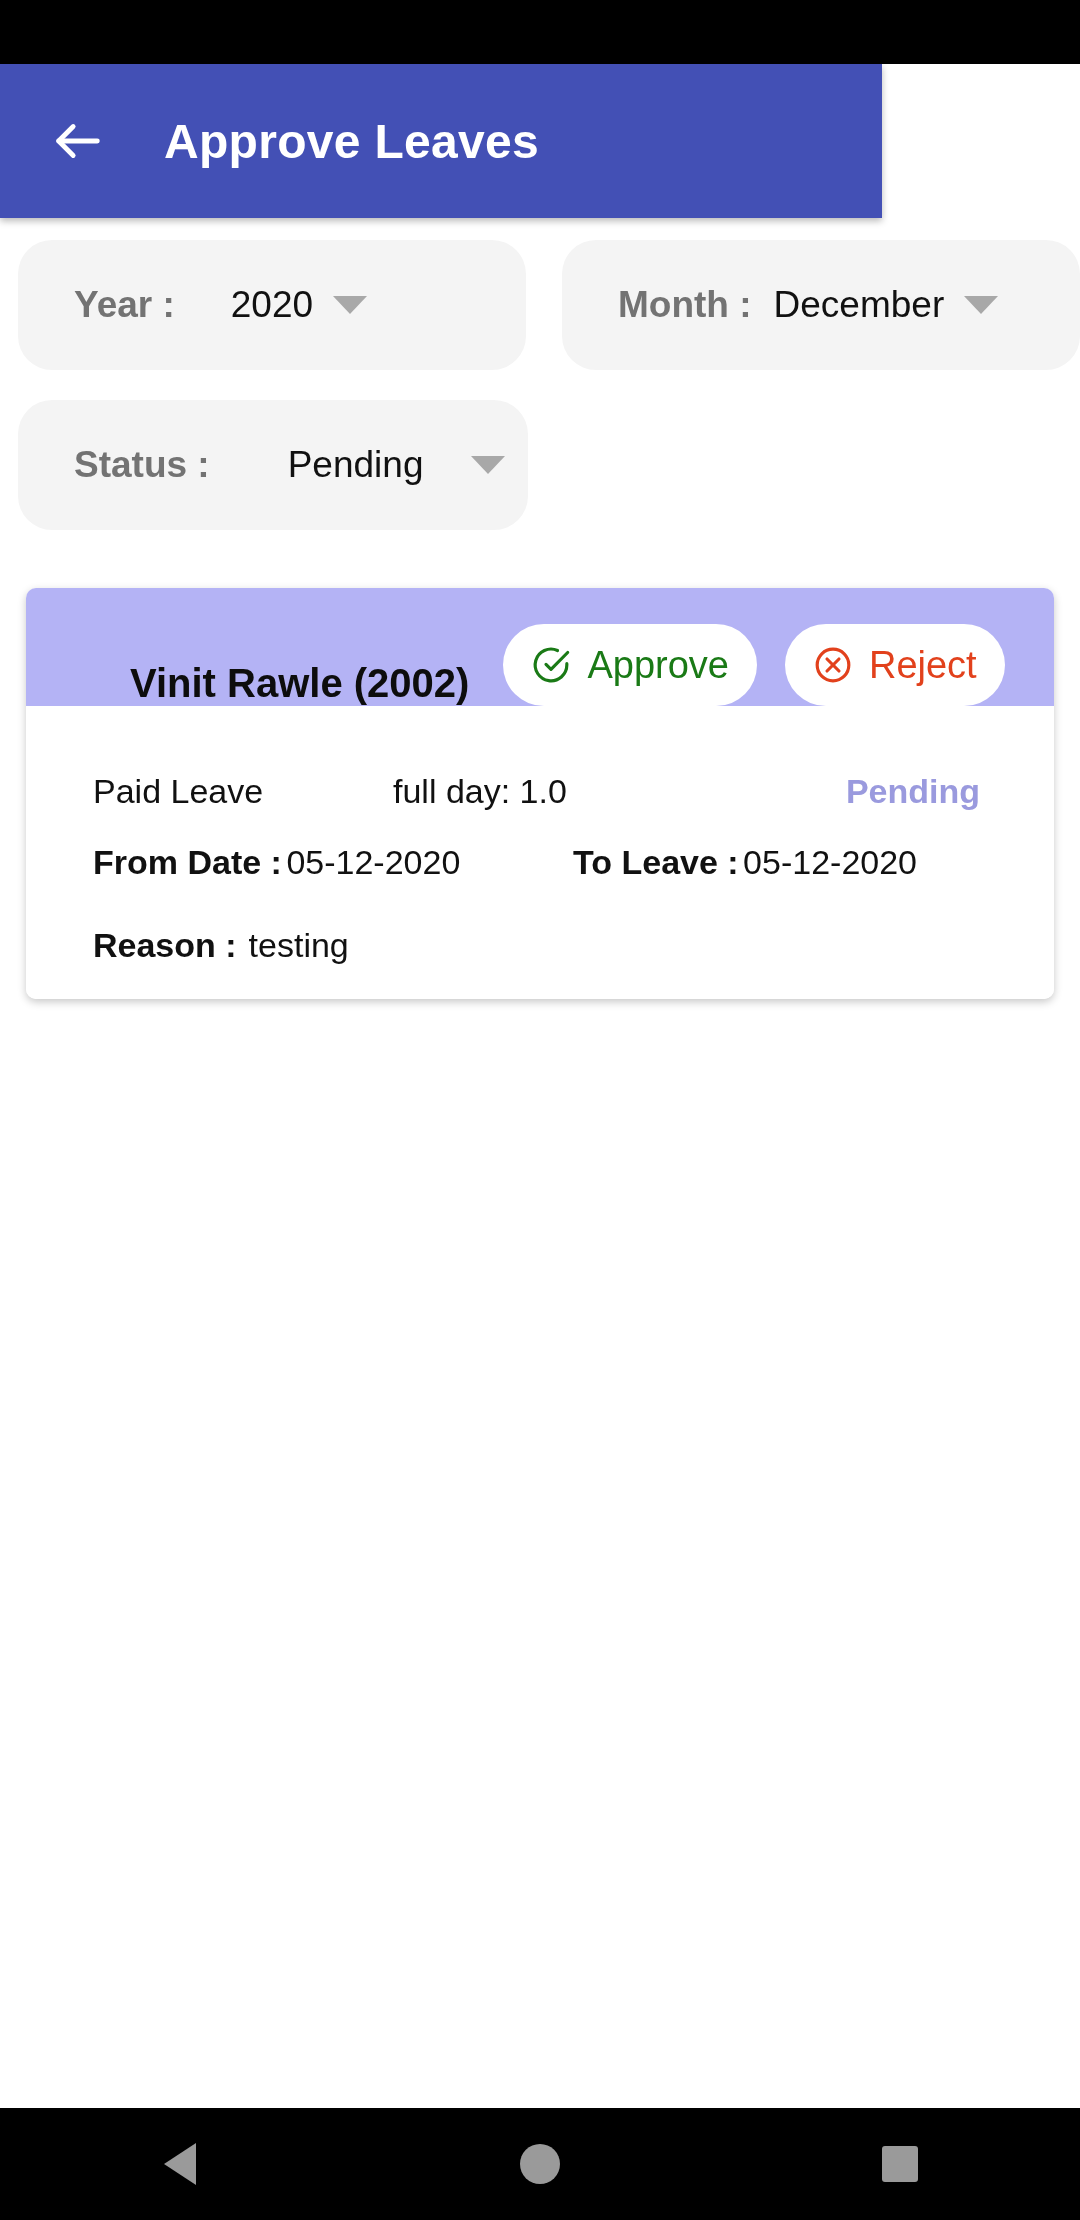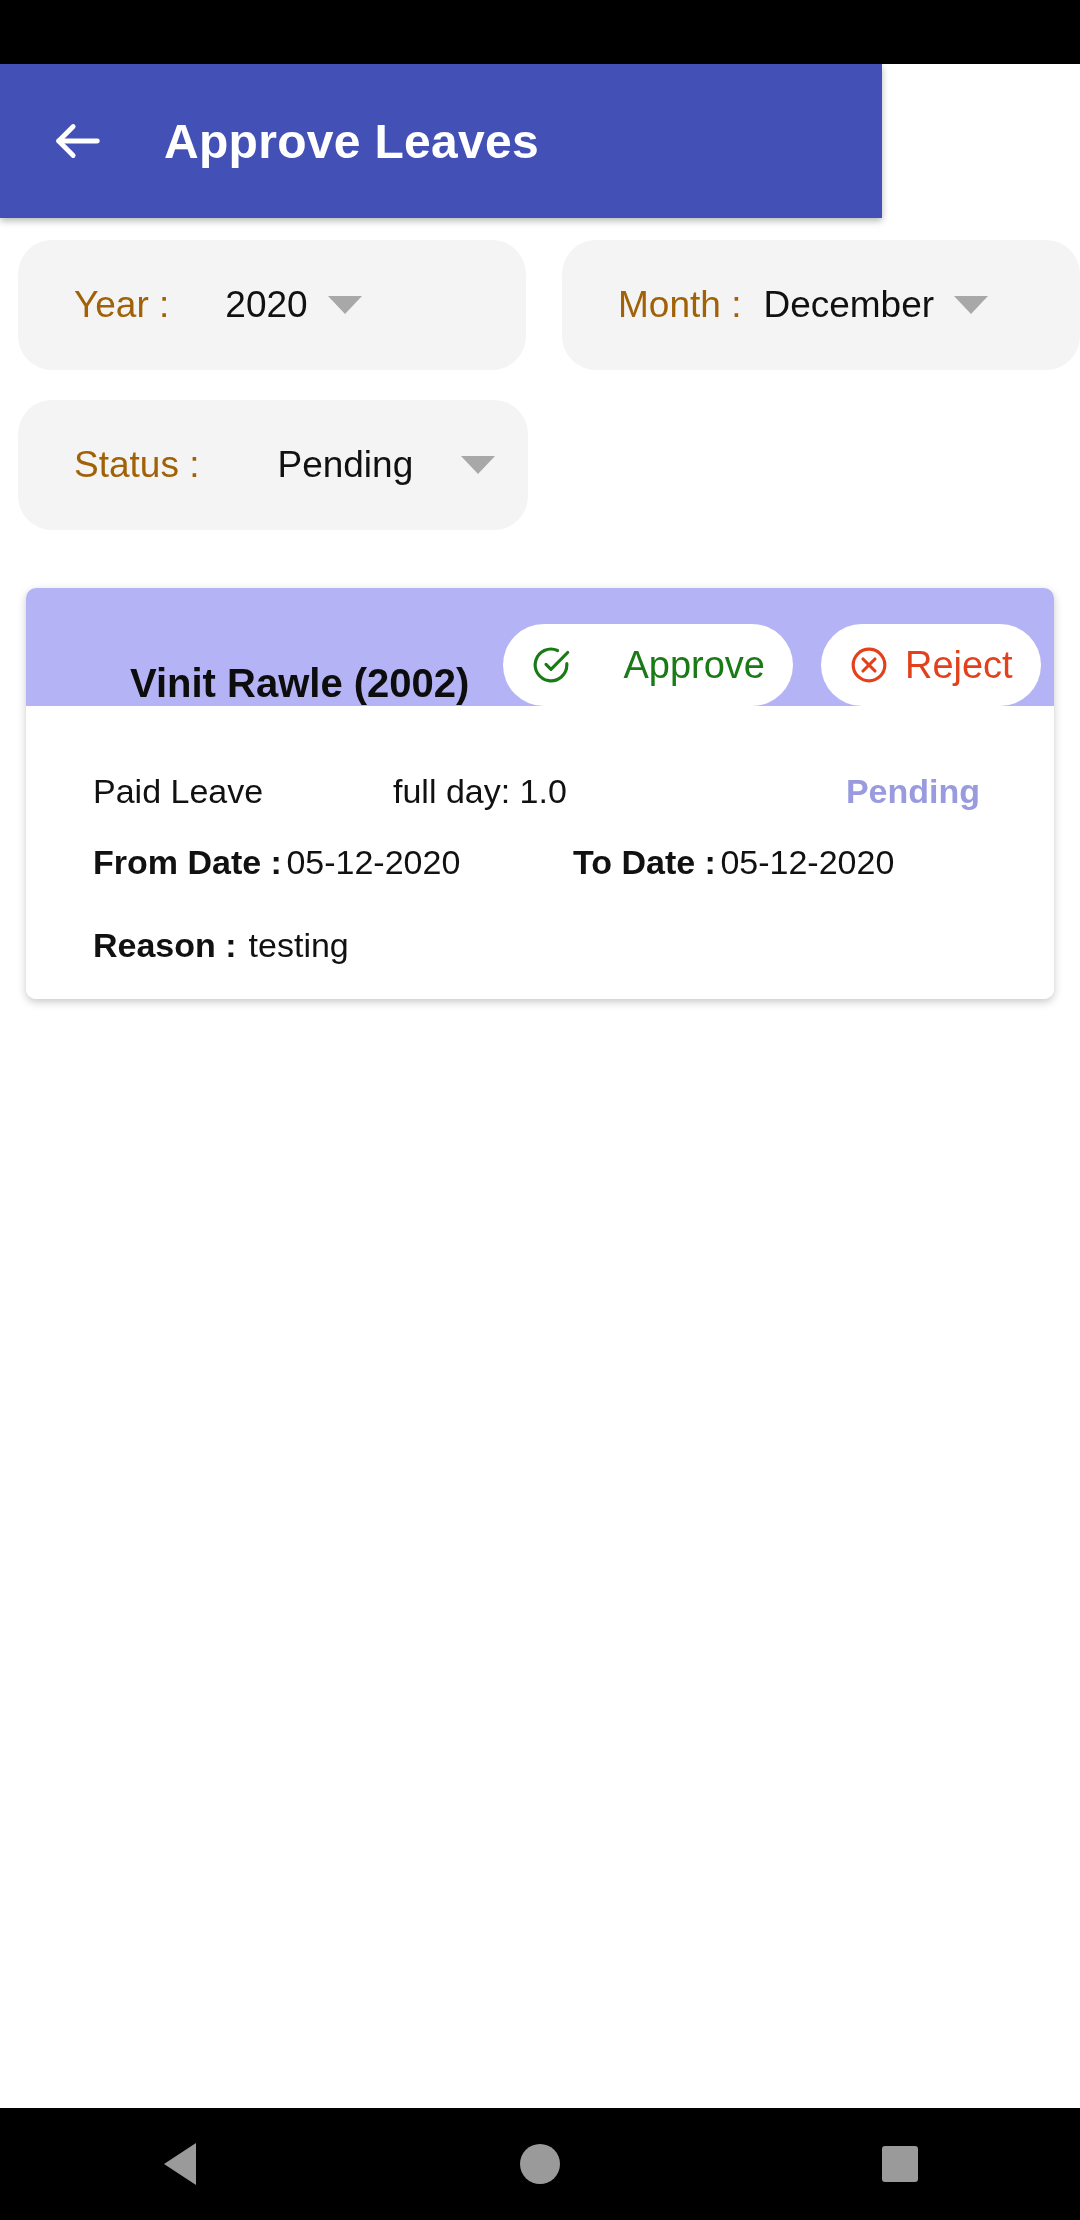--- a/index.html
+++ b/index.html
@@ -38,21 +38,21 @@
   .filters { position:absolute; top:240px; left:0; width:1080px; }
   .filter-row { display:flex; align-items:flex-start; }
   .chip {
     background:#f4f4f4;
     border-radius:34px;
     height:130px;
     display:flex; align-items:center;
     padding:0 26px 0 56px;
   }
   .chip-label {
-    font-size:37px; font-weight:normal; color:#a16207;
+    font-size:37px; font-weight:bold; color:#737373;
     white-space:nowrap;
   }
   .chip-value {
     font-size:37px; color:#111111; white-space:nowrap;
   }
   .caret {
     width:0; height:0;
     border-left:17px solid transparent;
     border-right:17px solid transparent;
     border-top:18px solid #a8a8a8;
@@ -85,21 +85,21 @@
     white-space:nowrap;
   }
   .action-btn {
     background:#ffffff;
     border-radius:44px;
     height:82px;
     display:flex; align-items:center;
     padding:0 28px;
     white-space:nowrap;
   }
-  #btn-approve { margin-left:34px;gap:36px; }
+  #btn-approve { margin-left:34px; }
   #btn-reject { margin-left:28px; }
   .action-btn .btn-label { font-size:38px; margin-left:16px; }
   #btn-approve .btn-label { color:#1a7a16; }
   #btn-reject .btn-label { color:#e2411c; }
   .action-btn svg { display:block; flex:none; }
 
   .card-body { padding:22px 0 34px 15px; background:#ffffff;margin-top:44px; }
   .body-row { display:flex; align-items:baseline; padding:0 52px; }
   .body-row + .body-row { margin-top:26px; }
   .cell { font-size:34px; color:#111111; }
@@ -205,21 +205,21 @@
         <span class="cell c2">full day: 1.0</span>
         <span class="status-text c3">Pending</span>
       </div>
 
       <div class="body-row" id="row-dates">
         <span class="c1">
           <span class="cell b">From Date :</span>
           <span class="cell">05-12-2020</span>
         </span>
         <span class="c2">
-          <span class="cell b">To Date :</span>
+          <span class="cell b">To Leave :</span>
           <span class="cell">05-12-2020</span>
         </span>
       </div>
 
       <div class="body-row" id="row-reason">
         <span class="cell b">Reason :</span>
         <span class="cell" style="margin-left:12px;">testing</span>
       </div>
 
     </div>

